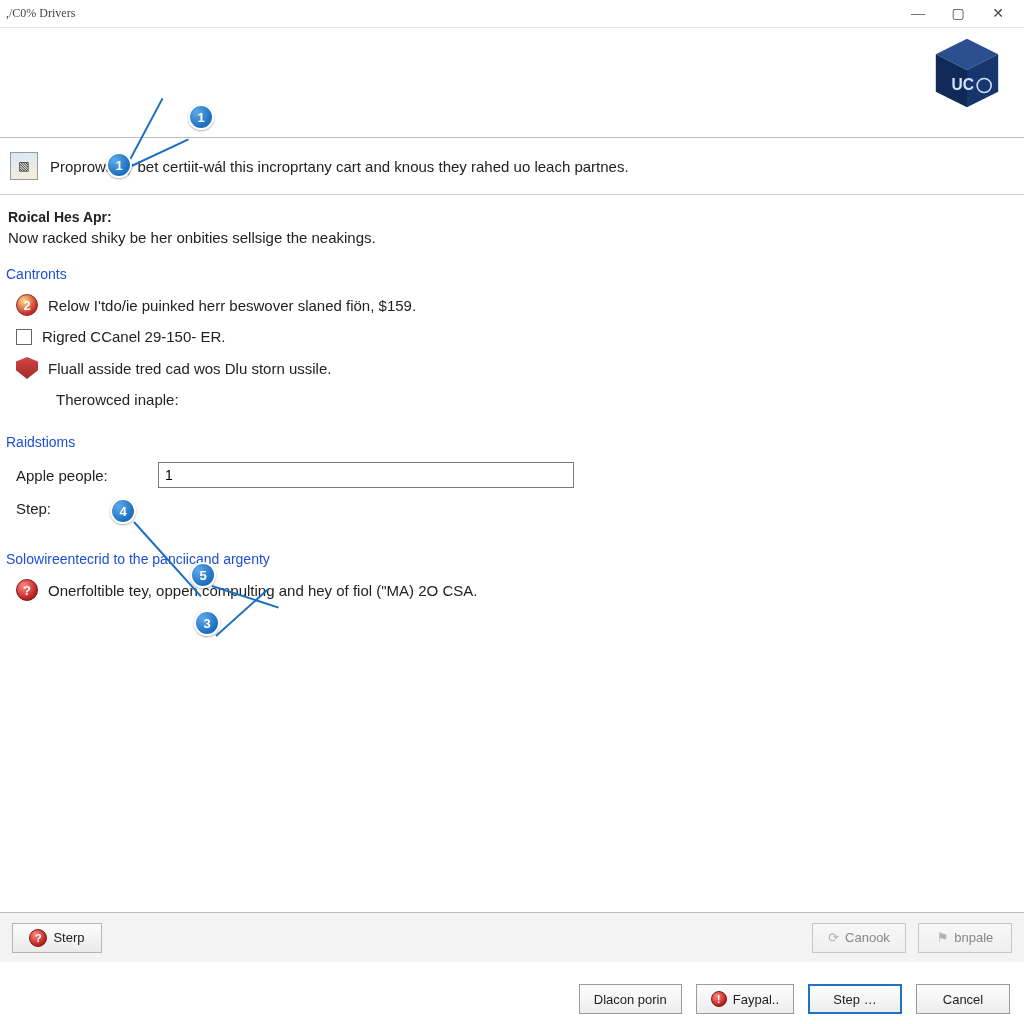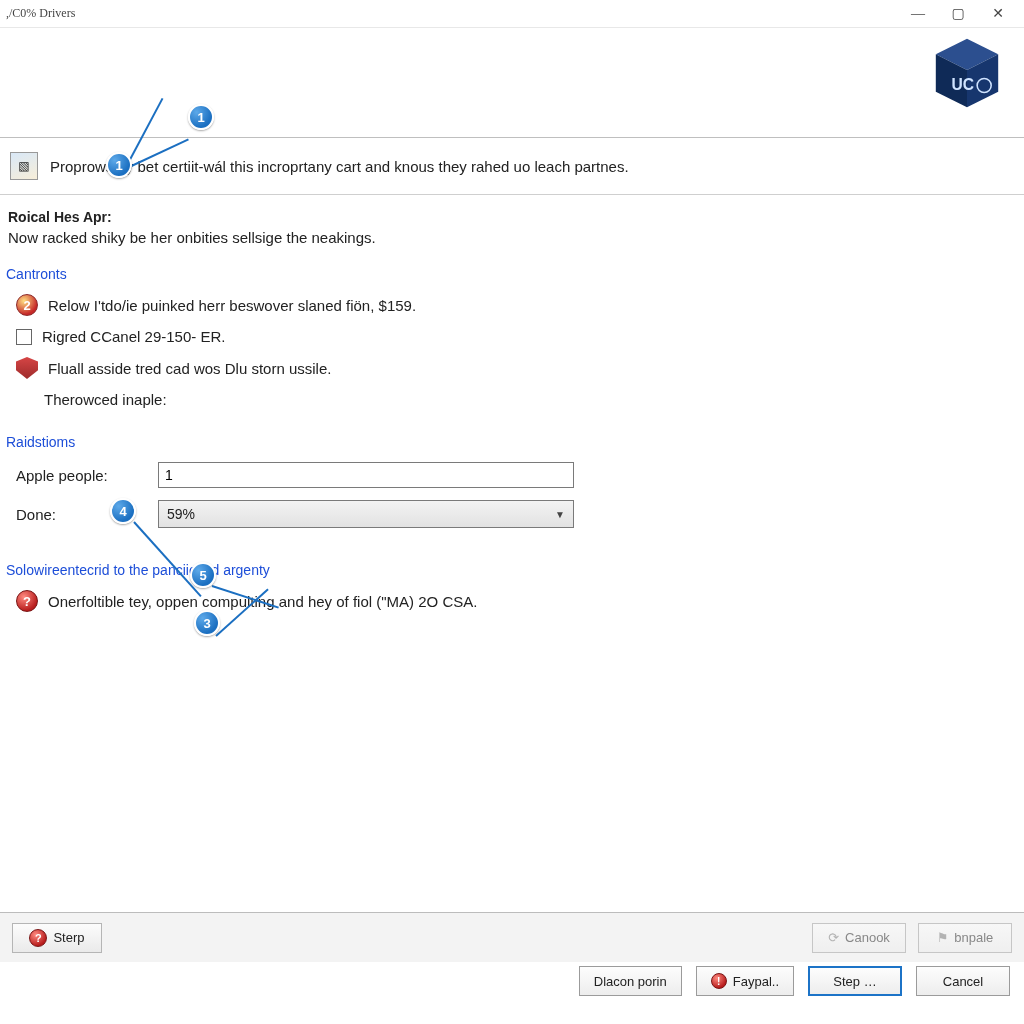--- a/index.html
+++ b/index.html
@@ -177,21 +177,21 @@
   padding: 0 12px;
   gap: 12px;
 }
 .footer-bar2 {
   position: absolute;
   left: 8px; right: 0;
   bottom: 10px;
   height: 48px;
   background: #fff;
   display: flex;
-  align-items: flex-start;
+  align-items: flex-end;
   justify-content: flex-end;
   padding: 0 14px;
   gap: 14px;
 }
 .btn {
   height: 30px;
   min-width: 94px;
   padding: 0 14px;
   border: 1px solid #9b9b9b;
   background: linear-gradient(#fdfdfd,#ededed);
@@ -280,35 +280,31 @@
   <div class="row-text">Relow I'tdo/ie puinked herr beswover slaned fiön, $159.</div>
 </div>
 <div class="row">
   <div class="checkbox"></div>
   <div class="row-text">Rigred CCanel 29-150- ER.</div>
 </div>
 <div class="row">
   <div class="shield-icon"></div>
   <div class="row-text">Fluall asside tred cad wos Dlu storn ussile.</div>
 </div>
-<div class="form-row" style="padding-left:44px;">
+<div class="form-row" style="padding-left:44px;margin-left:12px;">
   <div class="form-label">Therowced inaple:</div>
 </div>
 
 <div class="section-label" style="margin-left:6px;">Raidstioms</div>
 <div class="form-row">
   <div class="form-label" style="width:128px;">Apple people:</div>
   <input class="txt-input wide" value="1" style="">
 </div>
 <div class="form-row">
-  <div class="form-label" style="width:128px;">Done:</div>
-  <div class="select">
-    <span>59%</span>
-    <span class="caret">▼</span>
-  </div>
+  <div class="form-label" style="width:128px;">Step:</div>
 </div>
 
 <div class="section-label" style="margin-left:6px; margin-top:28px;">Solowireentecrid to the panciicand argenty</div>
 <div class="row">
   <div class="icon-circle red">?</div>
   <div class="row-text">Onerfoltible tey, oppen compulting and hey of fiol ("MA) 2O CSA.</div>
 </div>
 
 <div class="footer-bar1">
   <div class="help-btn">

